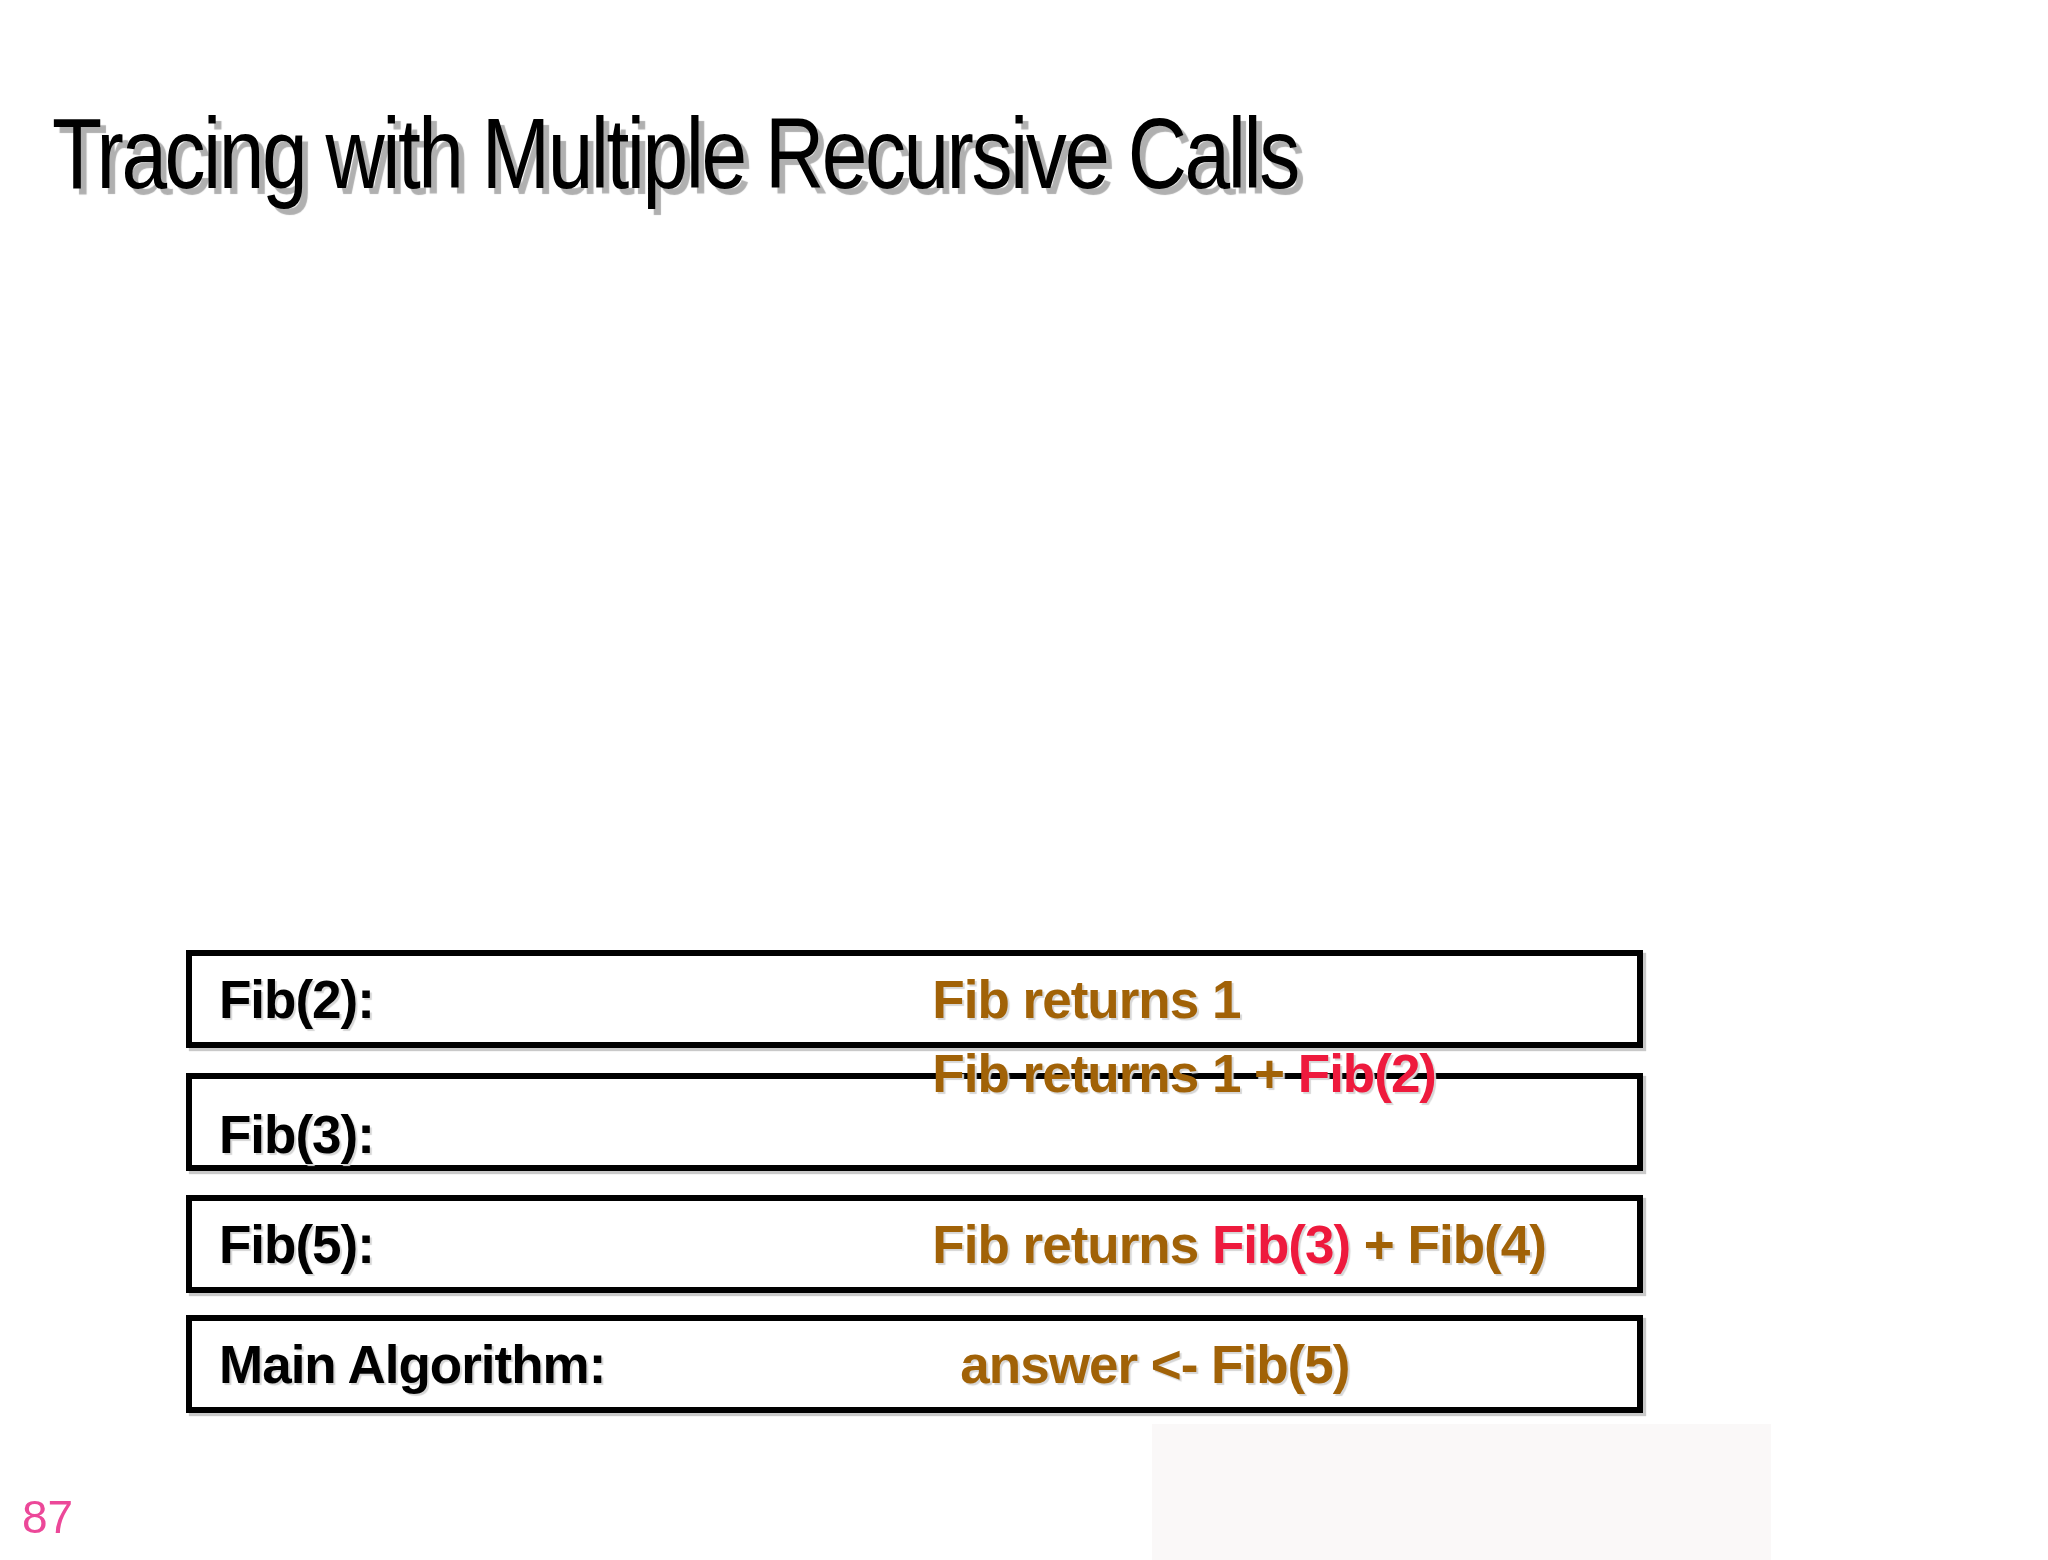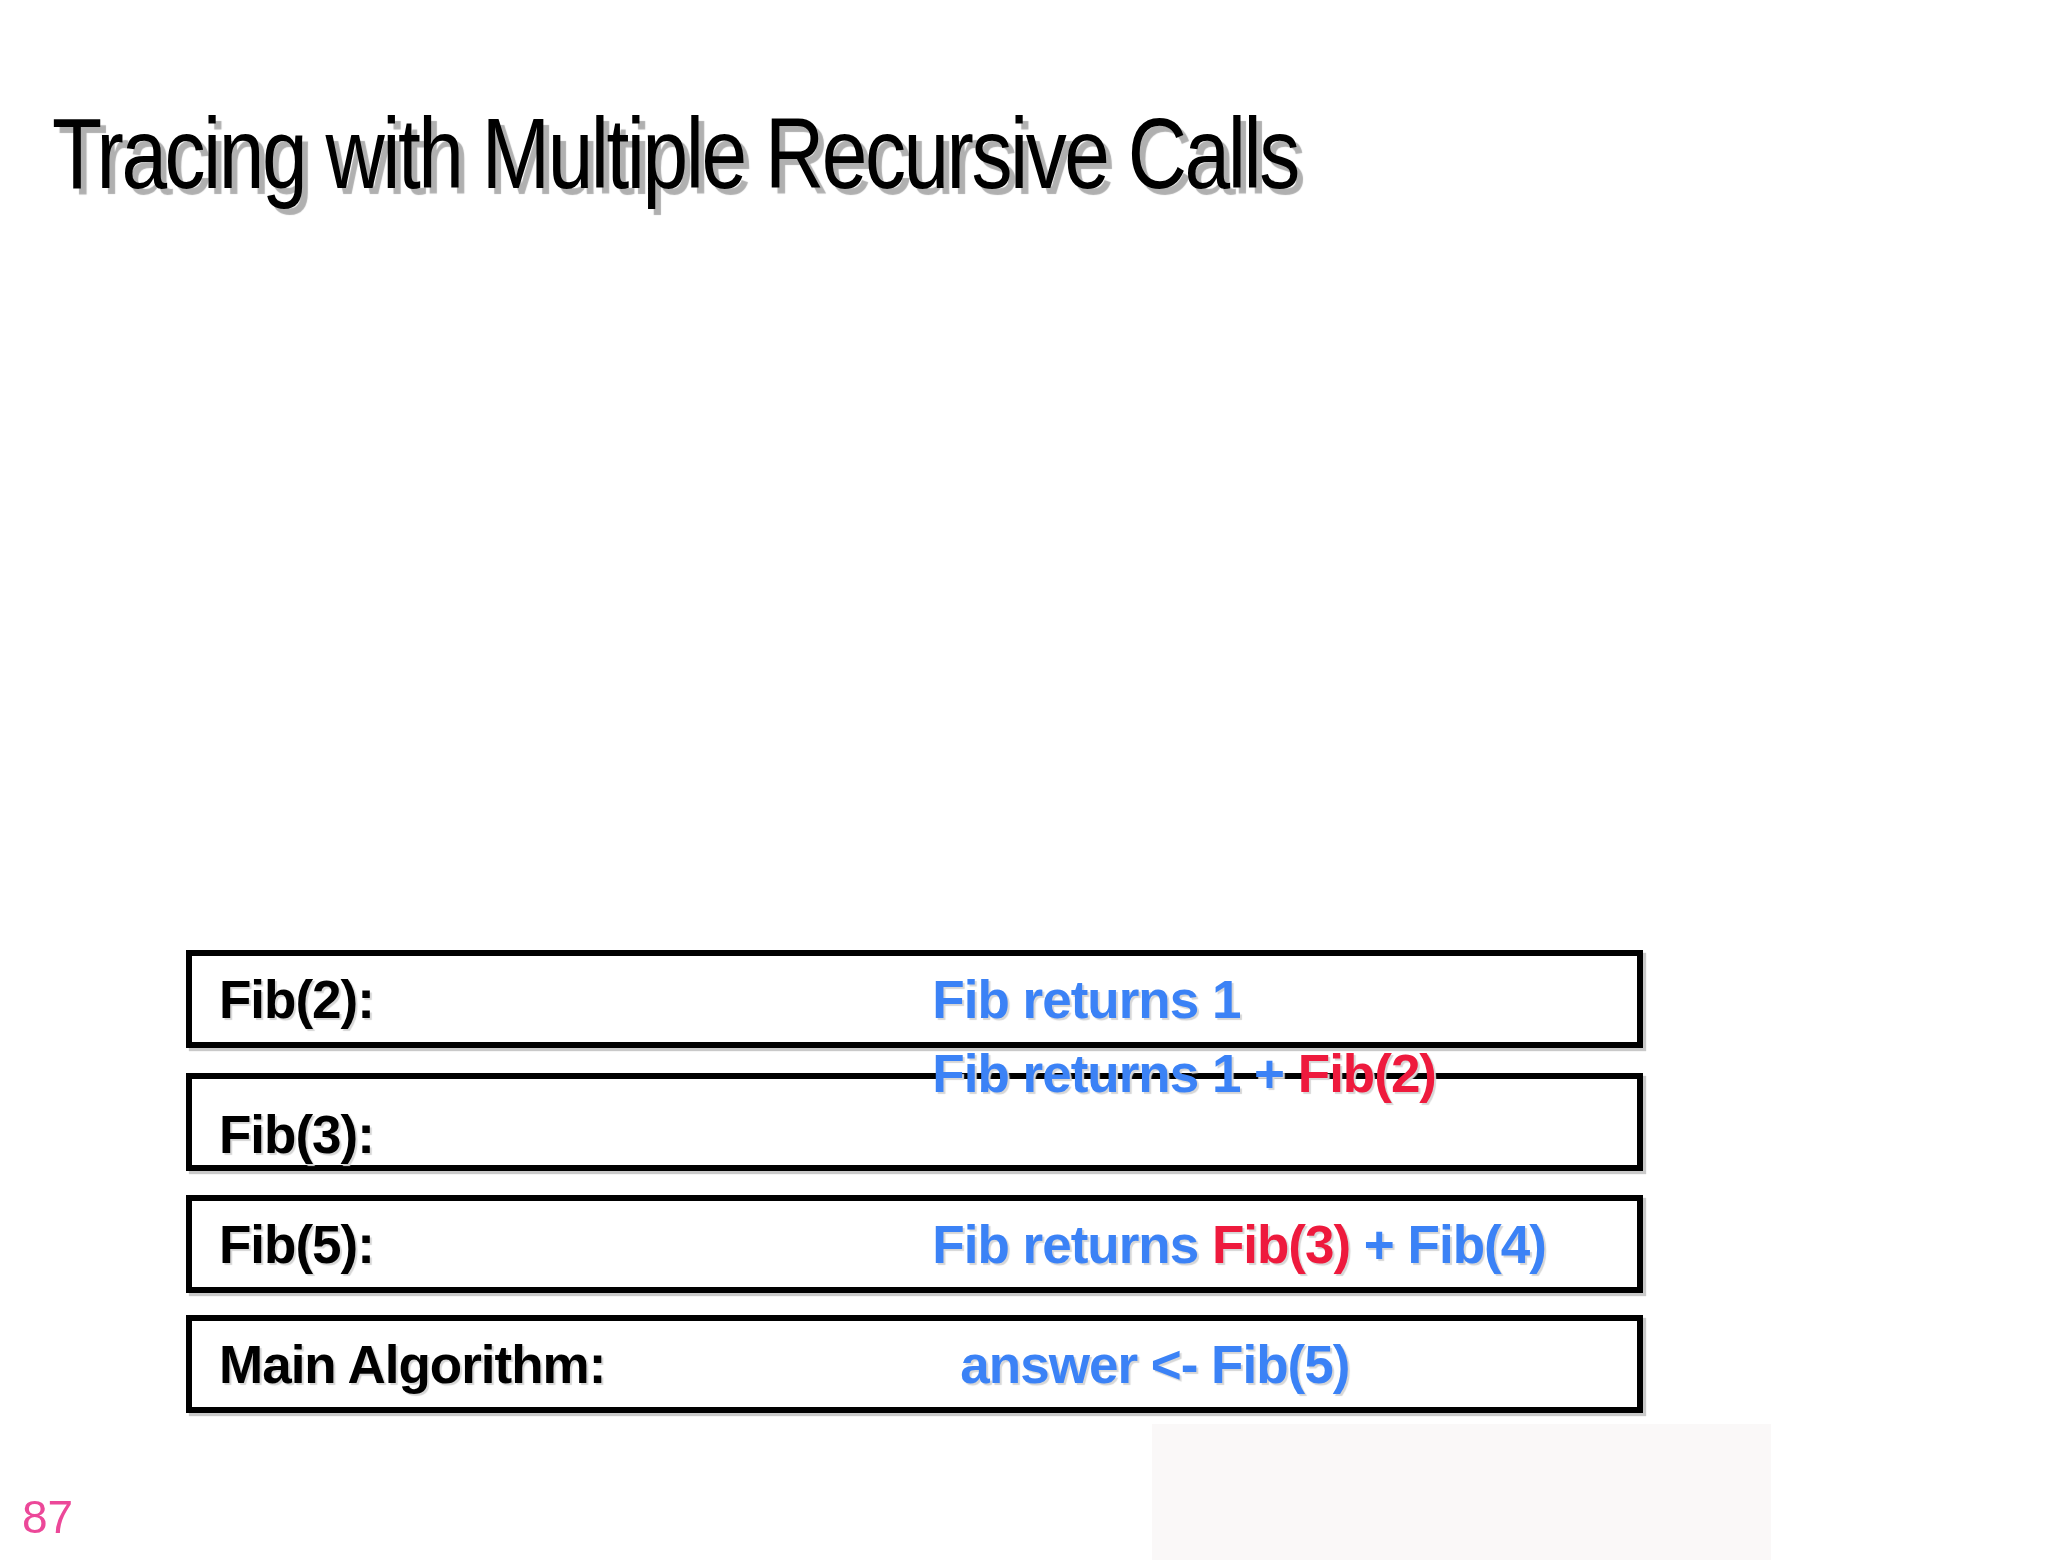--- a/index.html
+++ b/index.html
@@ -56,21 +56,21 @@
     letter-spacing: -1px;
     white-space: pre;
     text-shadow: 2px 2px 1px #d6d6d6;
   }
   .trace-box .label {
     display: inline-block;
     width: 631px;
     flex: 0 0 631px;
   }
   .trace-box .value { display: inline-block; }
-  .seg { color: #3b82f6; }
+  .seg { color: #a16207; }
   .seg-red { color: var(--hl, #ee1a3d); }
   #box-fib2 { top: 950px; }
   #box-fib3 { top: 1073px; align-items: flex-end; }
   #box-fib5 { top: 1195px; align-items: center; }
   #box-main { top: 1315px; gap: 28px; }
   .page-number {
     position: absolute;
     left: 22px;
     bottom: 16px;
     font-size: 46px;

